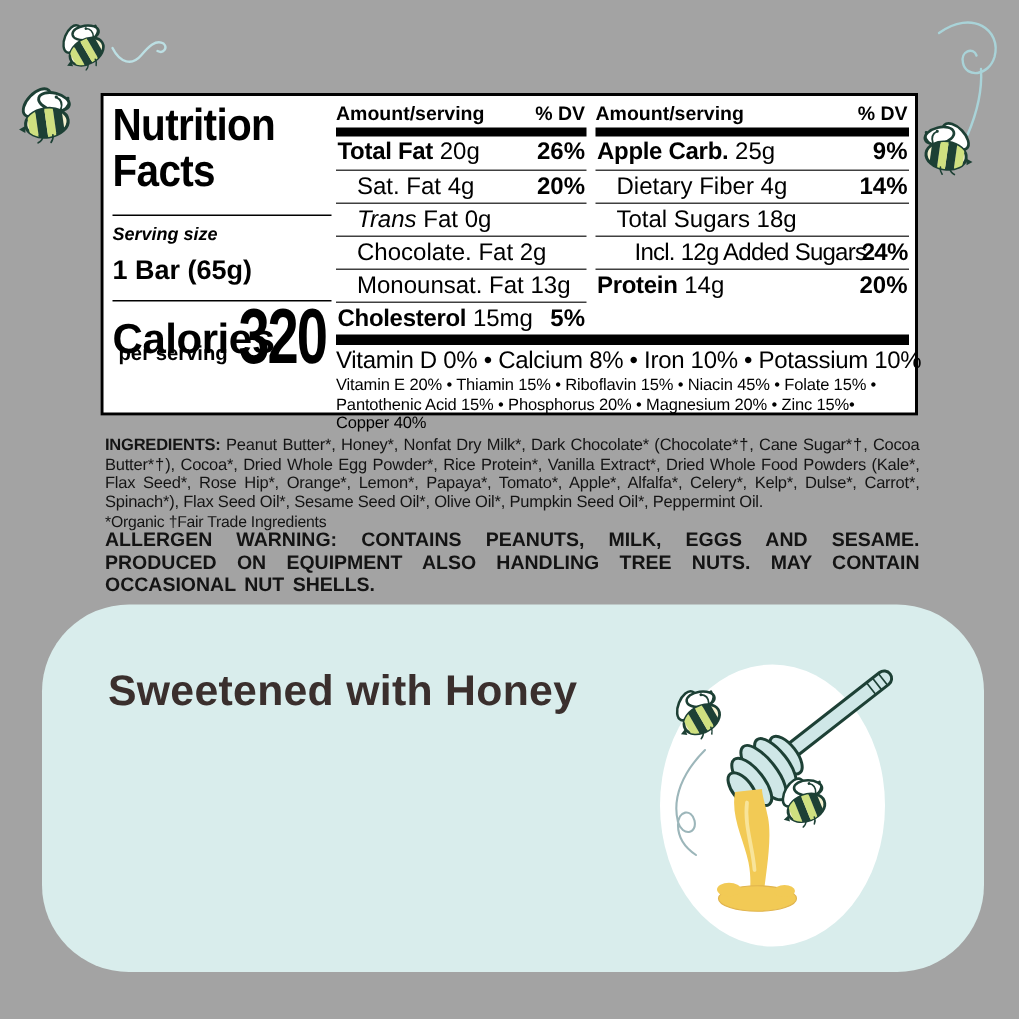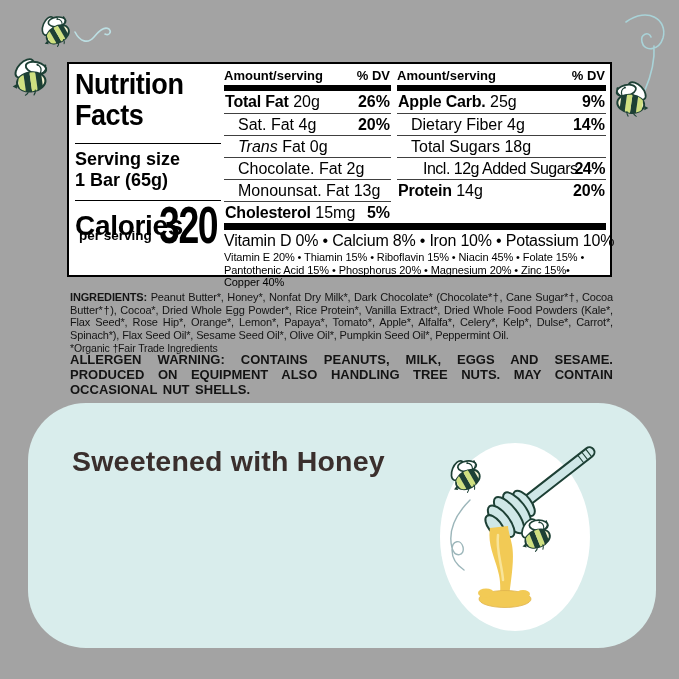--- a/index.html
+++ b/index.html
@@ -7,21 +7,21 @@
          font-family:"Liberation Sans",sans-serif;color:#000;}
 
   
   .label-box{position:absolute;left:67px;top:62px;width:545px;height:215px;
              border:2px solid #000;box-sizing:border-box;background:#fff;}
   .col-left{position:absolute;left:6px;top:4px;width:146px;height:203px;}
   .nf-title{font-weight:700;font-size:30px;line-height:31px;letter-spacing:-.5px;
             transform:scaleX(.9);transform-origin:0 0;white-space:nowrap;}
   .lrule{position:absolute;left:0;width:146px;border-top:1.6px solid #000;}
   .rule1{top:75px;} .rule2{top:132px;}
-  .ss-label{position:absolute;top:81px;font-weight:700;font-size:18px;}
+  .ss-label{position:absolute;top:81px;font-weight:700;font-size:12px;font-style:italic;}
   .ss-value{position:absolute;top:102px;font-weight:700;font-size:18px;}
   .cal-label{position:absolute;top:142px;font-weight:700;font-size:28px;letter-spacing:-.3px;}
   .cal-sub{position:absolute;top:160px;left:4px;font-weight:700;font-size:13.5px;}
   .cal-value{position:absolute;top:131px;left:84px;font-weight:700;font-size:52px;line-height:52px;
              transform:scaleX(.72);transform-origin:0 0;letter-spacing:-2px;}
 
   .ncol{position:absolute;top:2px;}
   .col-mid{left:155px;width:167px;}
   .col-right{left:328px;width:209px;}
   .colhead{position:relative;height:19px;line-height:19px;font-size:13px;font-weight:700;}

